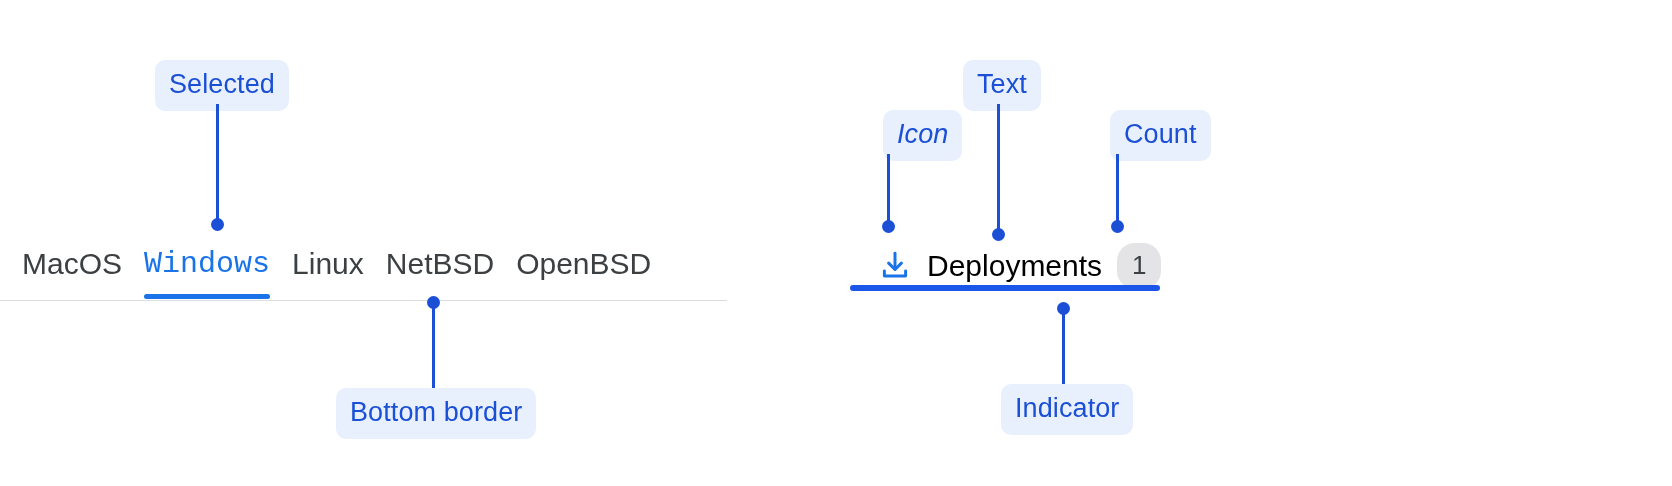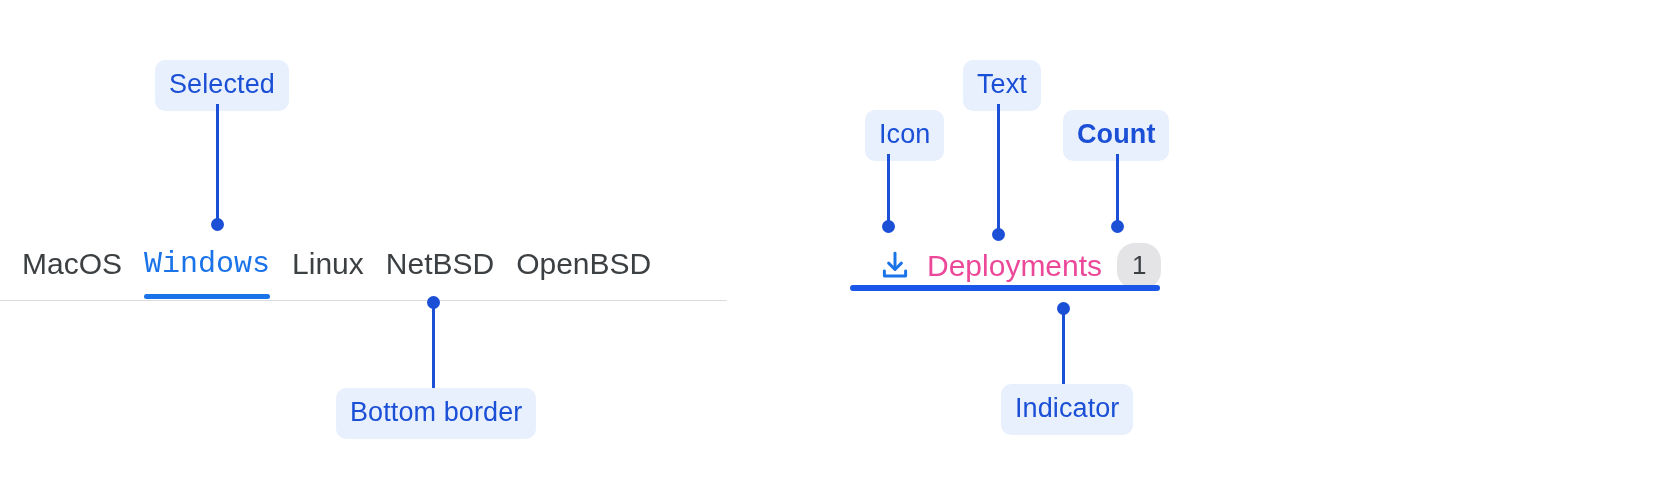--- a/index.html
+++ b/index.html
@@ -95,21 +95,21 @@
     cursor:pointer;
     padding-left:28px;
   }
   .dl-icon{
     display:block;
     width:34px;height:34px;
     flex:0 0 auto;
   }
   .tab2-text{
     font-size:30px;
-    color:#ec4899;
+    color:#000000;
     line-height:1;
     white-space:nowrap;
   }
   .count-badge{
     background:#e4e4e6;
     color:#3c4043;
     border-radius:18px;
     font-size:26px;
     line-height:1;
     padding:9px 15px 11px 15px;
@@ -181,29 +181,29 @@
   </div>
 
   <div class="anno" style="left:155px;top:60px;text-align:right;">Selected</div>
   <div class="leader" style="left:216px;top:104px;height:118px;"></div>
   <div class="dot" style="left:211px;top:218px;"></div>
 
   <div class="dot" style="left:427px;top:296px;"></div>
   <div class="leader" style="left:432px;top:302px;height:86px;"></div>
   <div class="anno" style="left:336px;top:388px;">Bottom border</div>
 
-  <div class="anno" style="left:865px;top:110px;">Icon</div>
+  <div class="anno" style="left:883px;top:110px;font-style:italic;">Icon</div>
   <div class="leader" style="left:887px;top:154px;height:70px;"></div>
   <div class="dot" style="left:882px;top:220px;"></div>
 
   <div class="anno" style="left:963px;top:60px;">Text</div>
   <div class="leader" style="left:997px;top:104px;height:128px;"></div>
   <div class="dot" style="left:992px;top:228px;"></div>
 
-  <div class="anno" style="left:1063px;top:110px;font-weight:bold;">Count</div>
+  <div class="anno" style="left:1110px;top:110px;">Count</div>
   <div class="leader" style="left:1116px;top:154px;height:70px;"></div>
   <div class="dot" style="left:1111px;top:220px;"></div>
 
   <div class="dot" style="left:1057px;top:302px;"></div>
   <div class="leader" style="left:1062px;top:308px;height:78px;"></div>
   <div class="anno" style="left:1001px;top:384px;text-align:right;">Indicator</div>
 
 </div>
 
 </body></html>

